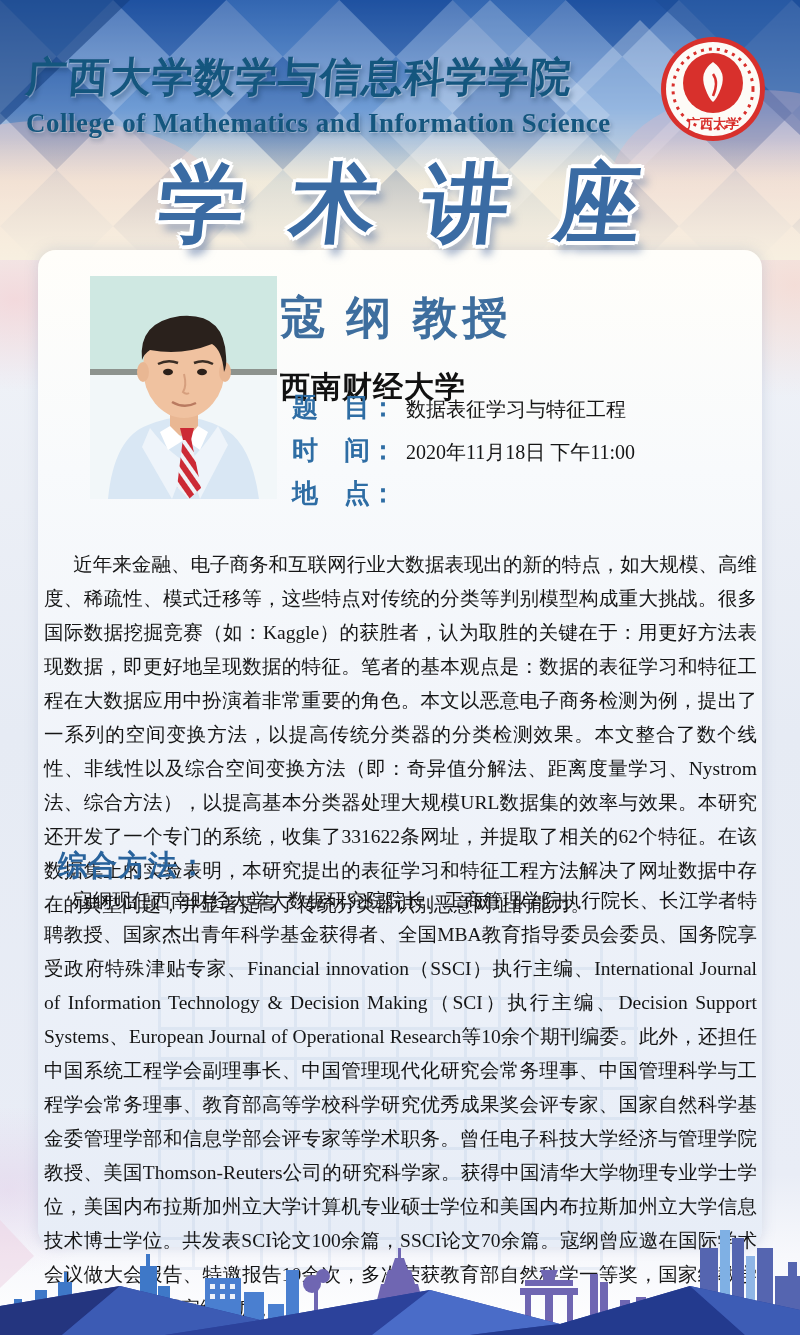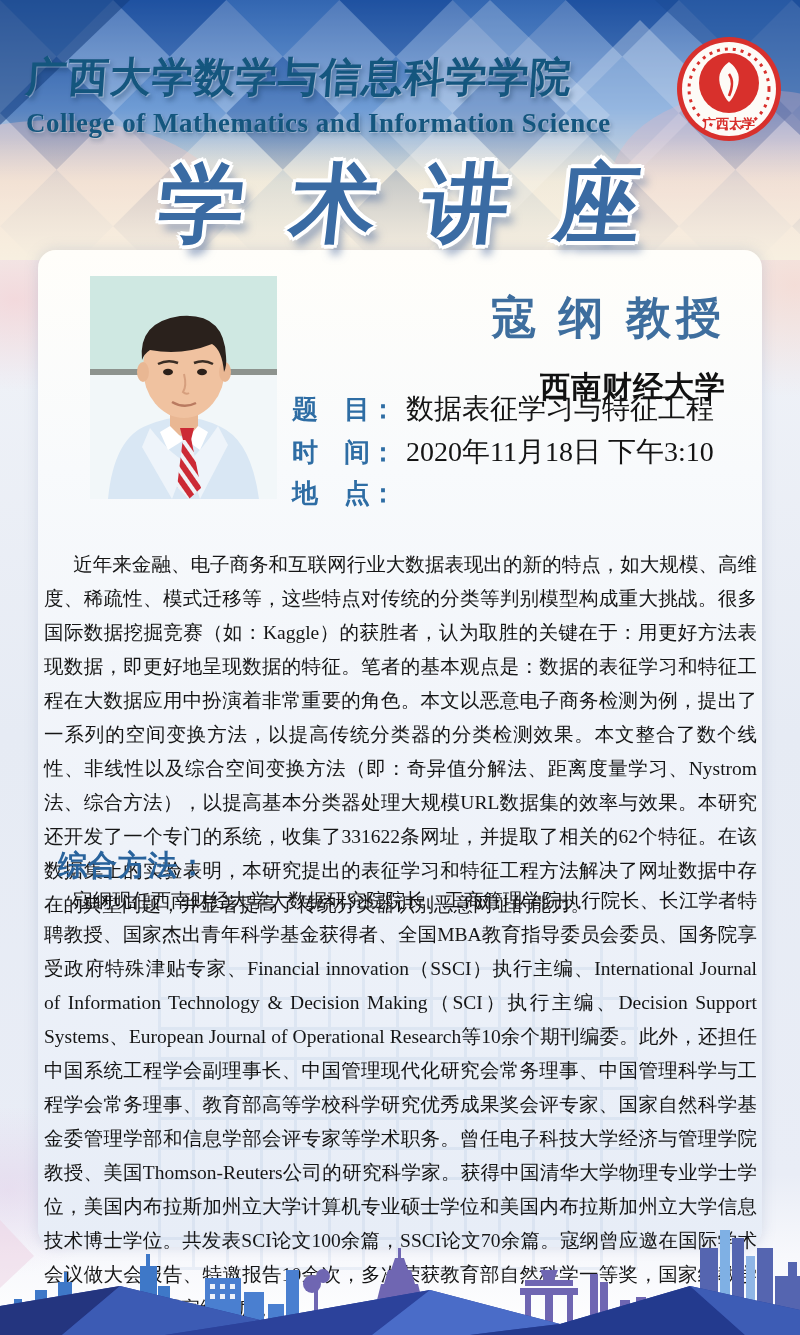--- a/index.html
+++ b/index.html
@@ -19,21 +19,21 @@
   .header-cn{
     font-family:"Liberation Serif","DejaVu Serif",serif;font-weight:bold;
     font-size:41px;color:#14567e;letter-spacing:1px;transform:skewX(-4deg);
     text-shadow:1px 1px 0 rgba(255,255,255,.35), 3px 4px 5px rgba(10,40,70,.35);
   }
   .header-en{
     font-family:"Liberation Serif","DejaVu Serif",serif;font-weight:bold;
     font-size:27px;color:#14567e;margin-top:3px;letter-spacing:.5px;
     text-shadow:1px 1px 0 rgba(255,255,255,.3), 2px 3px 4px rgba(10,40,70,.3);
   }
-  .logo{position:absolute;left:676px;top:36px;width:106px;height:106px;z-index:3;}
+  .logo{position:absolute;left:660px;top:36px;width:106px;height:106px;z-index:3;}
   .banner-title{
     position:absolute;left:0;top:146px;width:800px;z-index:3;text-align:center;
     font-family:"Liberation Serif","DejaVu Serif",serif;font-weight:bold;
     font-size:86px;color:#3a6ba3;letter-spacing:46px;text-indent:46px;
     transform:skewX(-6deg);
     text-shadow:
       -3px -3px 0 #fff,3px -3px 0 #fff,-3px 3px 0 #fff,3px 3px 0 #fff,
       0 -4px 0 #fff,0 4px 0 #fff,-4px 0 0 #fff,4px 0 0 #fff,
       7px 10px 9px rgba(80,110,160,.6);
   }
@@ -44,36 +44,36 @@
     background:linear-gradient(180deg,#fffefa 0%,#f8fafc 22%,#eef2f9 60%,#e7edf7 100%);
     box-shadow:0 0 14px rgba(120,140,180,.25);
   }
   .watermark{
     position:absolute;left:120px;top:690px;width:480px;height:330px;opacity:.09;
     background:
       repeating-linear-gradient(90deg,#5d87c0 0 3px,transparent 3px 34px),
       repeating-linear-gradient(0deg,#5d87c0 0 3px,transparent 3px 30px);
   }
   .photo{position:absolute;left:52px;top:26px;width:187px;height:223px;overflow:hidden;}
-  .speaker{position:absolute;left:242px;top:38px;width:446px;text-align:right;}
+  .speaker{position:absolute;left:242px;top:38px;width:446px;text-align:left;font-family:Liberation Serif, serif;}
   .speaker-name{
     font-size:45px;font-weight:bold;color:#3e6e9e;letter-spacing:5px;
   }
   .speaker-affiliation{
     margin-top:19px;font-size:30px;font-weight:600;color:#111;letter-spacing:1px;
   }
   .details{position:absolute;left:254px;top:140px;width:460px;}
   .detail-row{display:flex;align-items:baseline;height:43px;}
   .detail-label{
     font-size:26px;font-weight:bold;color:#2e6da4;flex:0 0 auto;margin-right:10px;
     font-family:"Liberation Sans","DejaVu Sans",sans-serif;
     text-align:right;
   }
   .detail-value{
-    font-size:28px;color:#141414;
+    font-size:20px;color:#141414;
     font-family:"Liberation Serif","DejaVu Serif",serif;white-space:nowrap;
   }
   .sec-heading{
     position:absolute;left:20px;font-size:29px;font-weight:bold;color:#29639c;letter-spacing:1px;
   }
   .sec-heading.abstract{top:260px;}
   .sec-heading.bio{top:596px;}
   .body-text{
     position:absolute;left:6px;width:713px;margin:0;
     font-family:"Liberation Serif","DejaVu Serif",serif;
@@ -191,21 +191,21 @@
       <div class="speaker-affiliation">西南财经大学</div>
     </div>
 
     <div class="details">
       <div class="detail-row">
         <span class="detail-label">题　目：</span>
         <span class="detail-value">数据表征学习与特征工程</span>
       </div>
       <div class="detail-row">
         <span class="detail-label">时　间：</span>
-        <span class="detail-value">2020年11月18日 下午3:10</span>
+        <span class="detail-value">2020年11月18日 下午11:00</span>
       </div>
       <div class="detail-row">
         <span class="detail-label">地　点：</span>
       </div>
     </div>
 
     <p class="body-text abstract">近年来金融、电子商务和互联网行业大数据表现出的新的特点，如大规模、高维度、稀疏性、模式迁移等，这些特点对传统的分类等判别模型构成重大挑战。很多国际数据挖掘竞赛（如：Kaggle）的获胜者，认为取胜的关键在于：用更好方法表现数据，即更好地呈现数据的特征。笔者的基本观点是：数据的表征学习和特征工程在大数据应用中扮演着非常重要的角色。本文以恶意电子商务检测为例，提出了一系列的空间变换方法，以提高传统分类器的分类检测效果。本文整合了数个线性、非线性以及综合空间变换方法（即：奇异值分解法、距离度量学习、Nystrom法、综合方法），以提高基本分类器处理大规模URL数据集的效率与效果。本研究还开发了一个专门的系统，收集了331622条网址，并提取了相关的62个特征。在该数据集上的实验表明，本研究提出的表征学习和特征工程方法解决了网址数据中存在的典型问题，并显著提高了传统分类器识别恶意网址的能力。</p>
 
     <div class="sec-heading bio">综合方法：</div>
     <p class="body-text bio">寇纲现任西南财经大学大数据研究院院长、工商管理学院执行院长、长江学者特聘教授、国家杰出青年科学基金获得者、全国MBA教育指导委员会委员、国务院享受政府特殊津贴专家、Financial innovation（SSCI）执行主编、International Journal of Information Technology &amp; Decision Making（SCI）执行主编、Decision Support Systems、European Journal of Operational Research等10余个期刊编委。此外，还担任中国系统工程学会副理事长、中国管理现代化研究会常务理事、中国管理科学与工程学会常务理事、教育部高等学校科学研究优秀成果奖会评专家、国家自然科学基金委管理学部和信息学部会评专家等学术职务。曾任电子科技大学经济与管理学院教授、美国Thomson-Reuters公司的研究科学家。获得中国清华大学物理专业学士学位，美国内布拉斯加州立大学计算机专业硕士学位和美国内布拉斯加州立大学信息技术博士学位。共发表SCI论文100余篇，SSCI论文70余篇。寇纲曾应邀在国际学术会议做大会报告、特邀报告10余次，多次荣获教育部自然科学一等奖，国家级教学成果二等奖等国家级奖励。</p>

